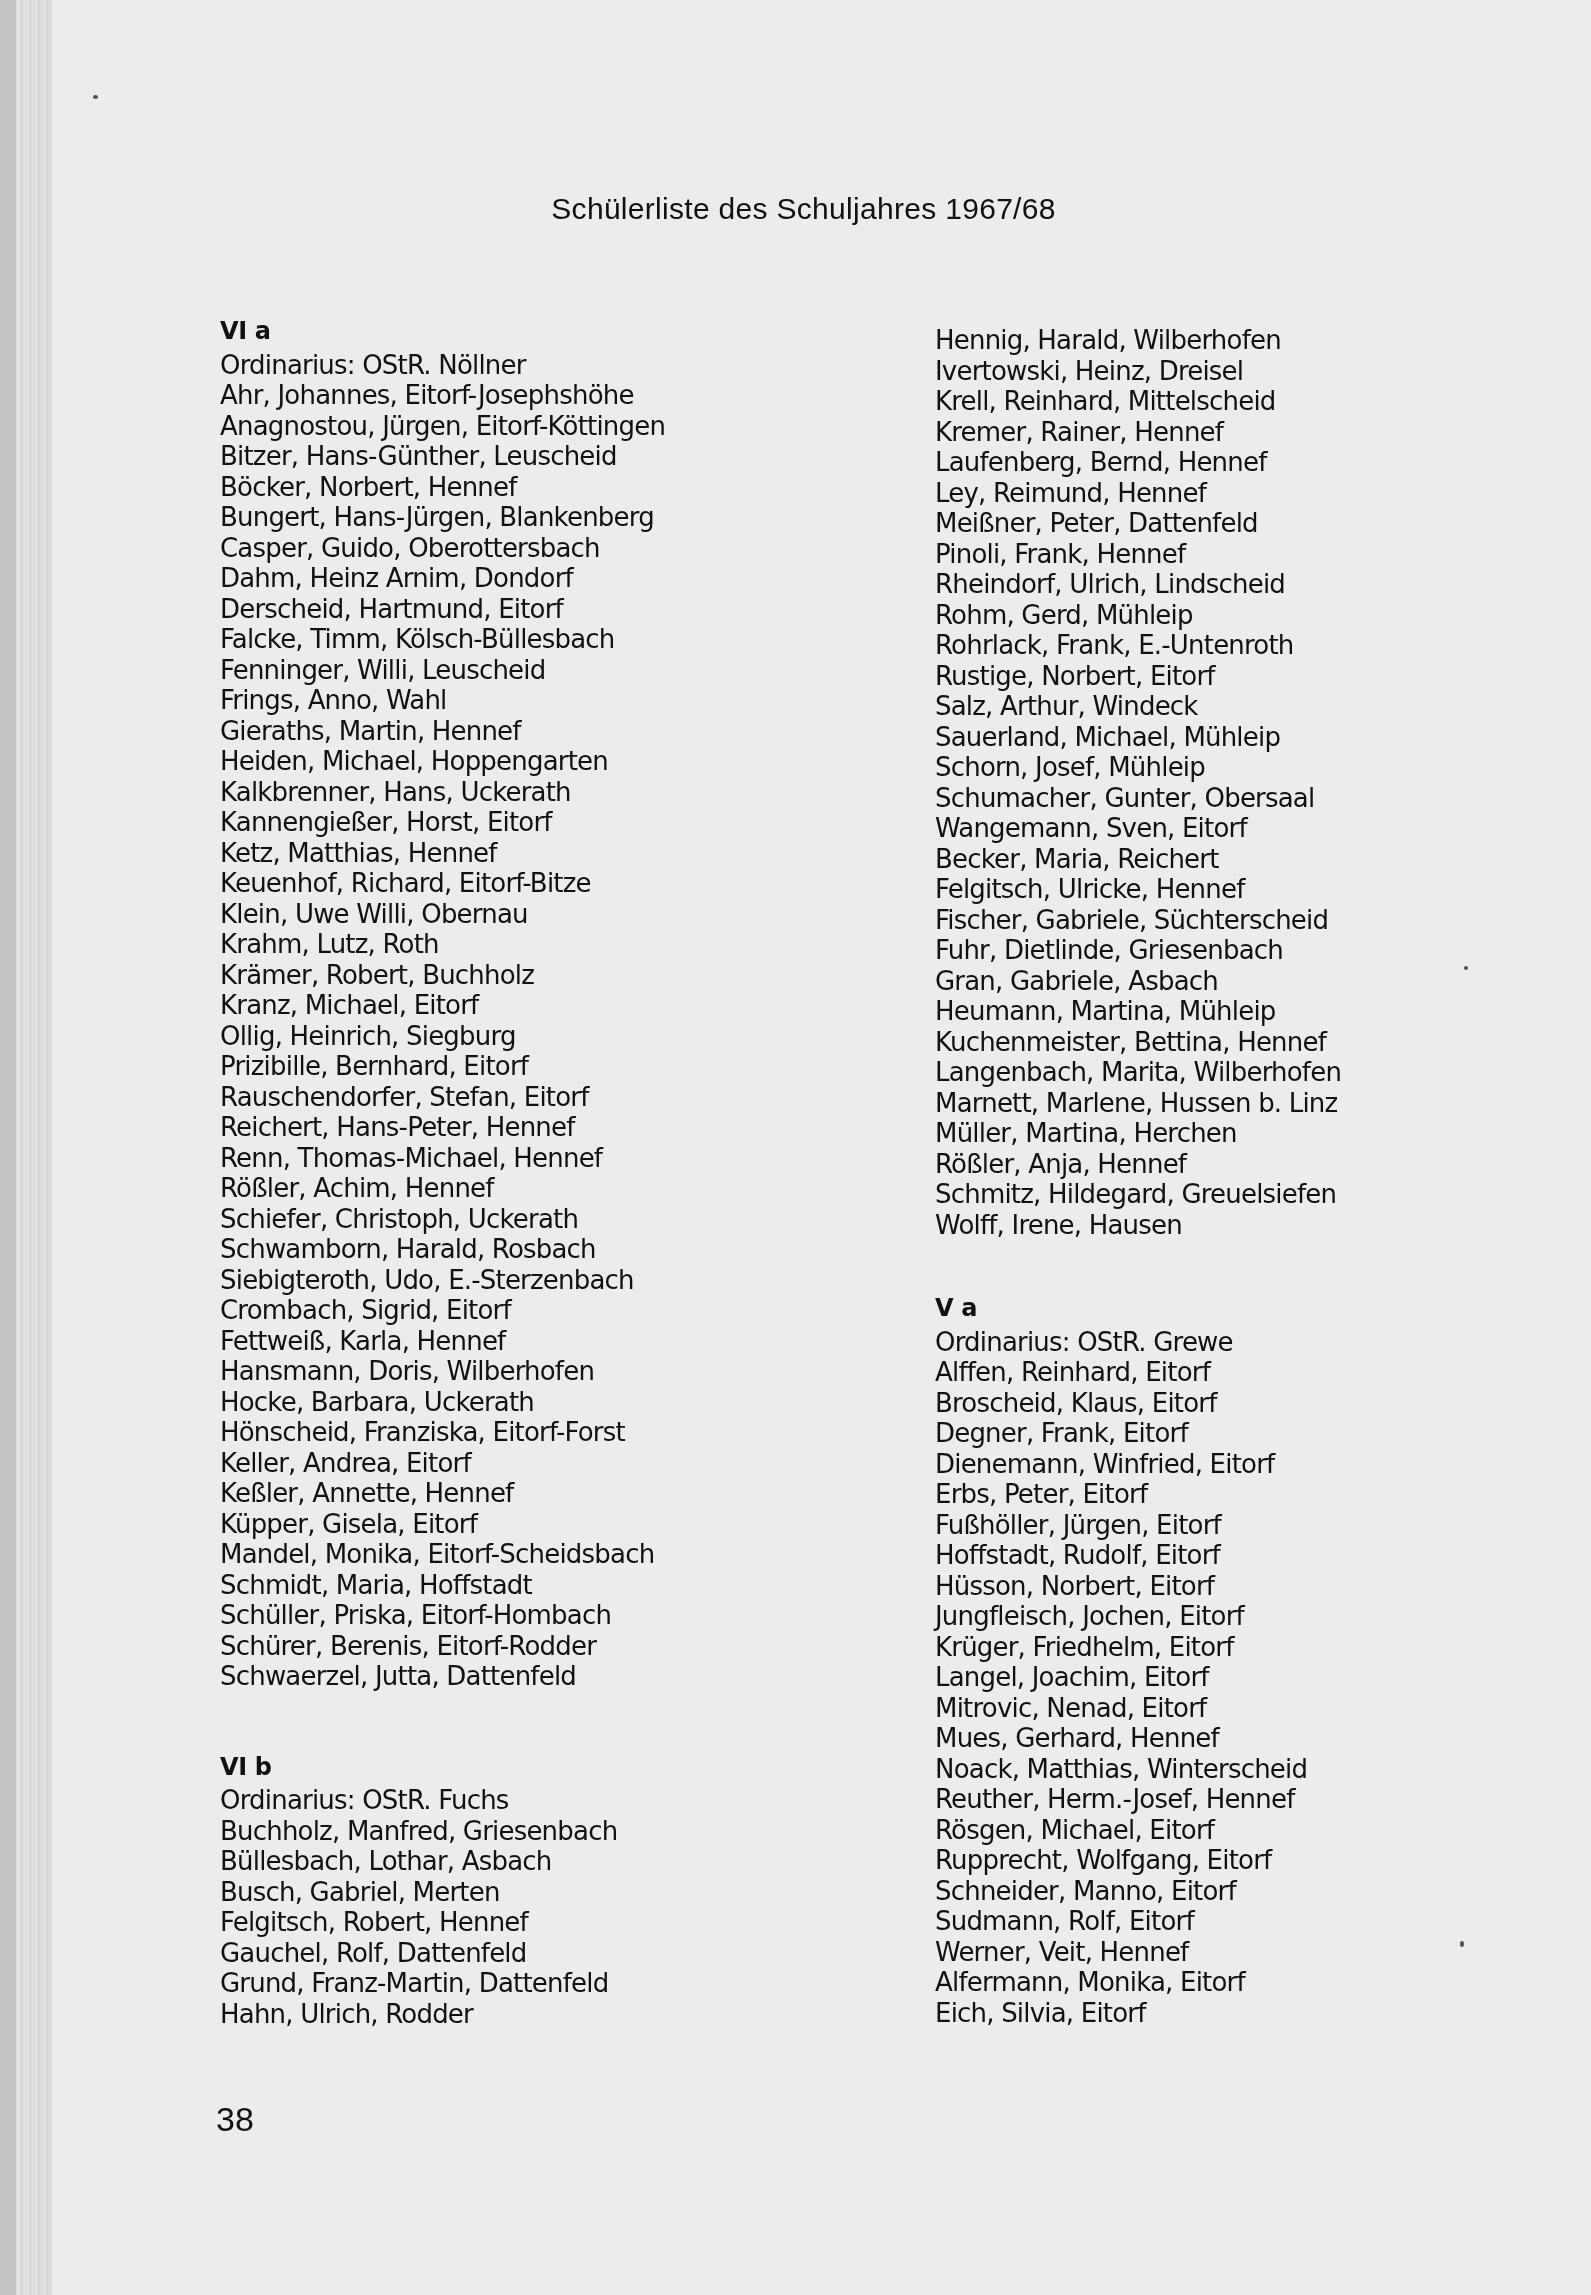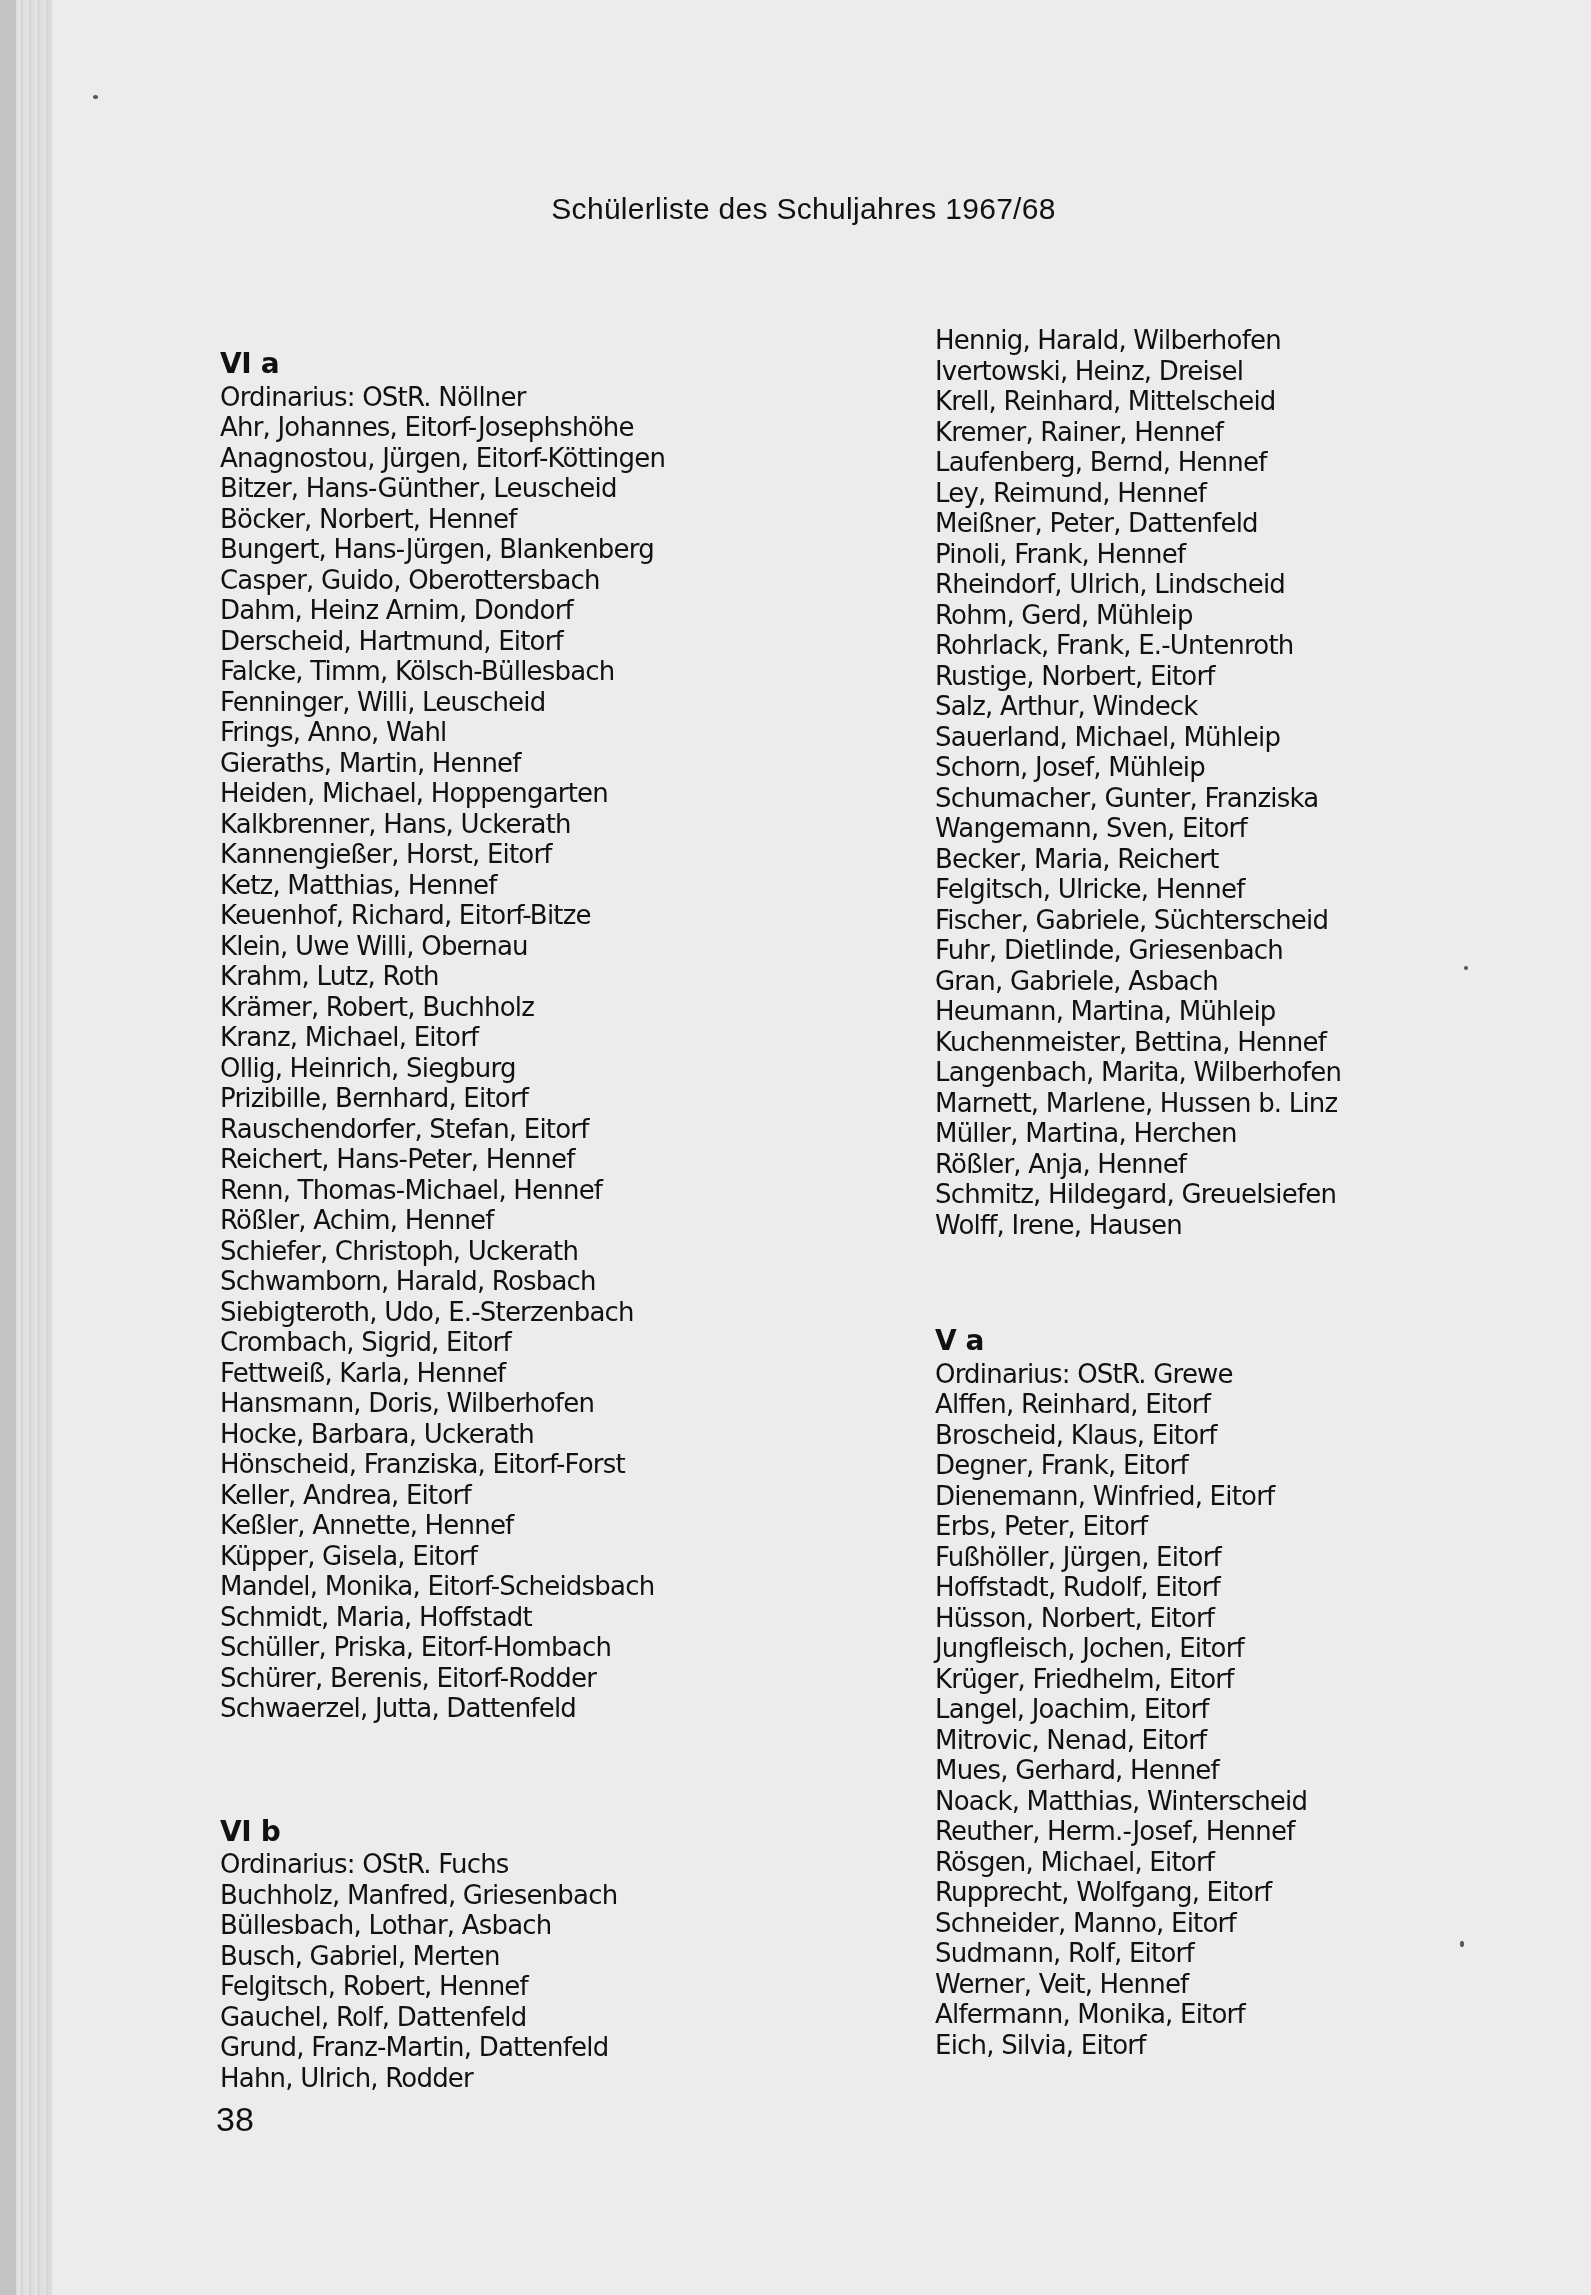--- a/index.html
+++ b/index.html
@@ -19,22 +19,22 @@
   .title {
     position: absolute; left: 0; right: 0; top: 192px; text-align: center;
     font-family: "Liberation Sans", sans-serif; font-size: 30px; letter-spacing: 0.3px;
     padding-left: 16px;
   }
   .col { position: absolute; top: 0; }
   .col-left { left: 220px; top: 317px; }
   .col-right { left: 935px; top: 325px; }
   .section { margin: 0; }
   .section-head {
-    font-family: "DejaVu Sans", sans-serif; font-weight: bold; font-size: 28px;
-    line-height: 29px; height: 29px; margin-bottom: 3.5px; letter-spacing: -0.4px; margin-top: 32px;
+    font-family: "DejaVu Sans", sans-serif; font-weight: bold; font-size: 24px;
+    line-height: 29px; height: 29px; margin-bottom: 3.5px; letter-spacing: -0.4px;
   }
   .line {
     font-family: "DejaVu Sans", sans-serif; font-size: 26px; line-height: 30.5px;
     white-space: nowrap; letter-spacing: -0.8px;
   }
   .gap { height: 61px; }
   .gap-right { height: 54px; }
   .page-number {
     position: absolute; left: 216px; top: 2100px;
     font-family: "Liberation Sans", sans-serif; font-size: 34px;
@@ -128,21 +128,21 @@
       <div class="line">Ley, Reimund, Hennef</div>
       <div class="line">Meißner, Peter, Dattenfeld</div>
       <div class="line">Pinoli, Frank, Hennef</div>
       <div class="line">Rheindorf, Ulrich, Lindscheid</div>
       <div class="line">Rohm, Gerd, Mühleip</div>
       <div class="line">Rohrlack, Frank, E.-Untenroth</div>
       <div class="line">Rustige, Norbert, Eitorf</div>
       <div class="line">Salz, Arthur, Windeck</div>
       <div class="line">Sauerland, Michael, Mühleip</div>
       <div class="line">Schorn, Josef, Mühleip</div>
-      <div class="line">Schumacher, Gunter, Franziska</div>
+      <div class="line">Schumacher, Gunter, Obersaal</div>
       <div class="line">Wangemann, Sven, Eitorf</div>
       <div class="line">Becker, Maria, Reichert</div>
       <div class="line">Felgitsch, Ulricke, Hennef</div>
       <div class="line">Fischer, Gabriele, Süchterscheid</div>
       <div class="line">Fuhr, Dietlinde, Griesenbach</div>
       <div class="line">Gran, Gabriele, Asbach</div>
       <div class="line">Heumann, Martina, Mühleip</div>
       <div class="line">Kuchenmeister, Bettina, Hennef</div>
       <div class="line">Langenbach, Marita, Wilberhofen</div>
       <div class="line">Marnett, Marlene, Hussen b. Linz</div>

